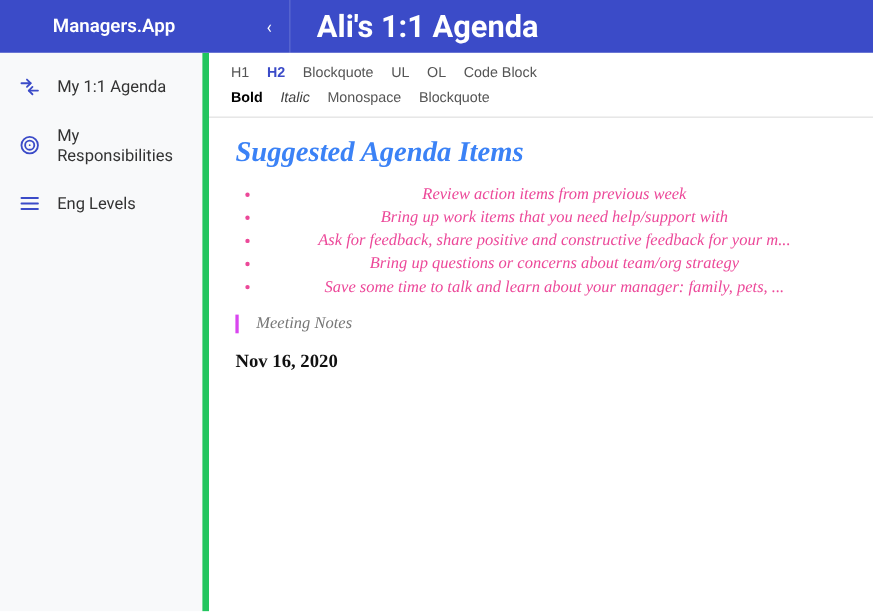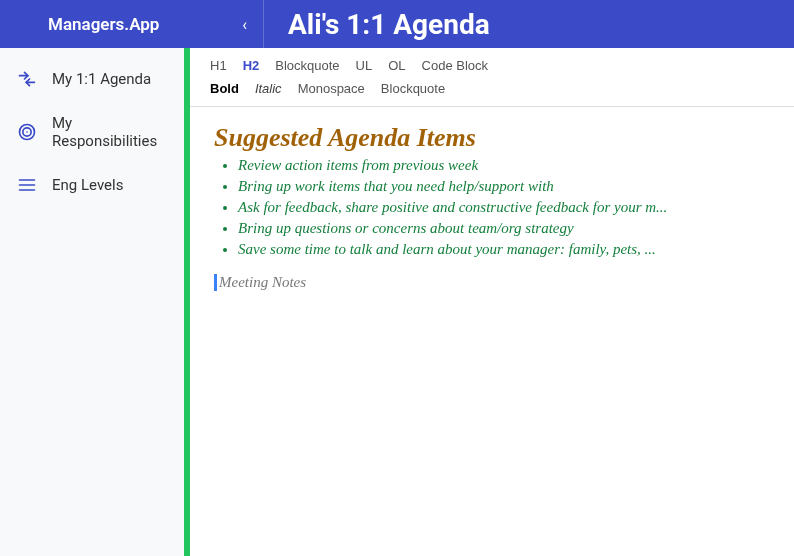--- a/index.html
+++ b/index.html
@@ -120,41 +120,42 @@
 
     
     .editor-body {
       padding: 16px 24px;
     }
 
     .suggested-title {
       font-size: 26px;
       font-weight: 900;
       font-style: italic;
-      margin-bottom: 4px;
-      font-family: Georgia, serif;
-      color: #a16207;
+      margin-bottom: 16px;
+      font-family: Georgia, serif;
+      color: #3b82f6;
     }
 
     .bullet-list {
       list-style: disc;
       padding-left: 24px;
       margin-bottom: 16px;
     }
     .bullet-list li {
       font-size: 15px;
       font-style: italic;
       font-family: Georgia, serif;
-      color: #15803d;
+      color: #ec4899;
       margin-bottom: 4px;
+      text-align: center;
     }
 
     .blockquote-section {
-      border-left: 3px solid #3b82f6;
-      padding-left: 2px;
+      border-left: 3px solid #d946ef;
+      padding-left: 16px;
       margin: 12px 0 16px 0;
     }
     .blockquote-section p {
       font-size: 15px;
       font-style: italic;
       color: #777;
       font-family: Georgia, serif;
     }
 
     .meeting-date {
@@ -254,17 +255,18 @@
         <li>Bring up work items that you need help/support with</li>
         <li>Ask for feedback, share positive and constructive feedback for your m...</li>
         <li>Bring up questions or concerns about team/org strategy</li>
         <li>Save some time to talk and learn about your manager: family, pets, ...</li>
       </ul>
 
       <div class="blockquote-section">
         <p>Meeting Notes</p>
       </div>
 
+      <div class="meeting-date">Nov 16, 2020</div>
 
 
     </div>
   </div>
 </div>
 
 </body></html>

